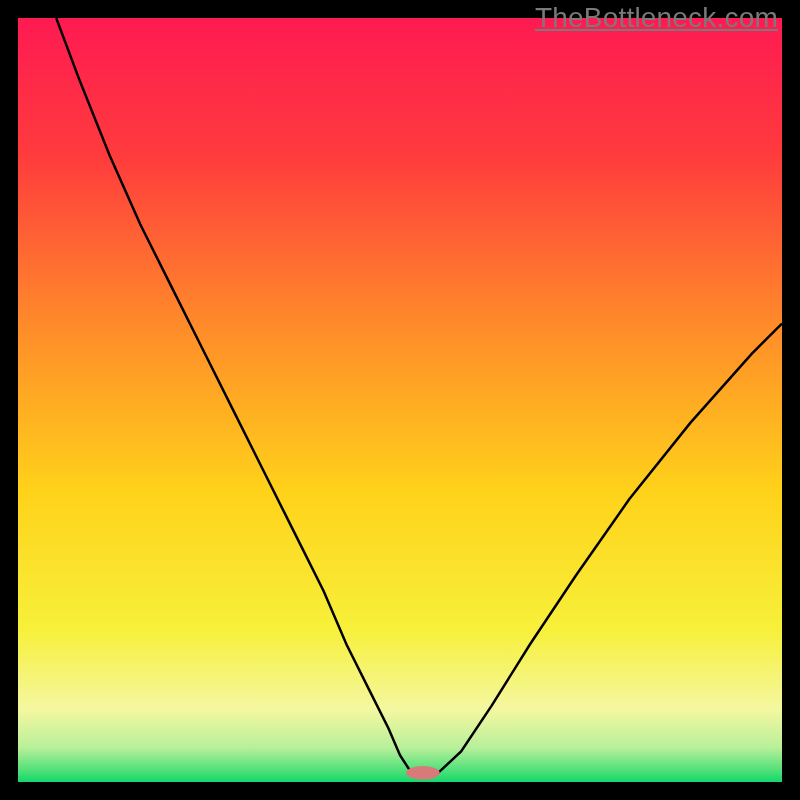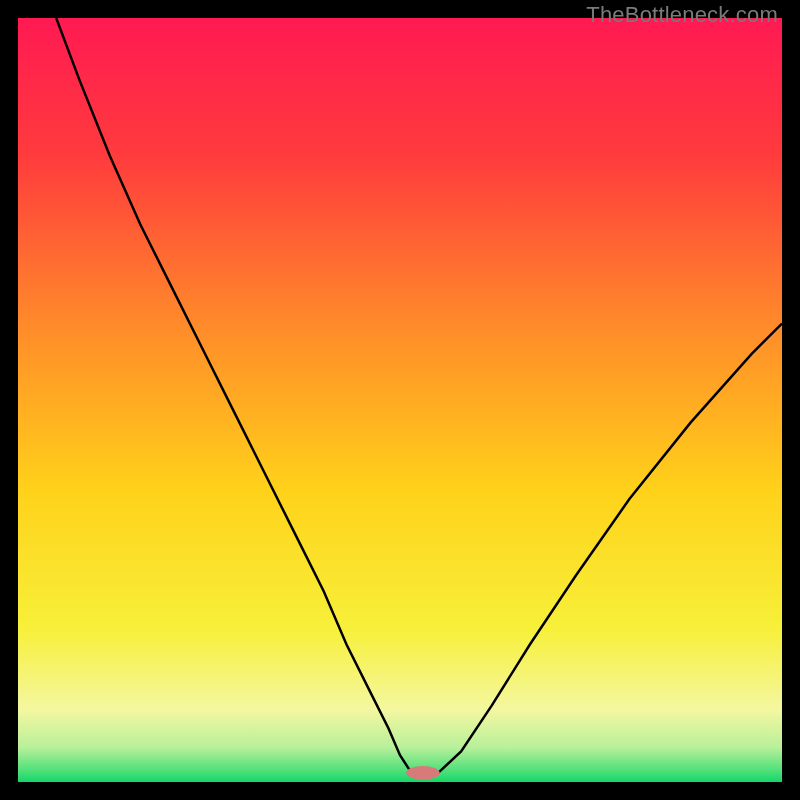--- a/index.html
+++ b/index.html
@@ -24,23 +24,24 @@
     left: 0;
     top: 0;
     width: 764px;
     height: 764px;
   }
   .watermark {
     position: absolute;
     top: 2px;
     right: 22px;
     color: #7a7a7a;
-    font-size: 22px;
+    font-size: 28px;
     font-weight: 500;
     letter-spacing: 0.2px;
+    text-decoration: underline;
   }
   svg { display: block; }
 </style>
 </head>
 <body>
 
 <div class="frame">
   <svg class="plot" viewBox="0 0 100 100" preserveAspectRatio="none">
     <defs>
       <linearGradient id="bg-grad" x1="0" y1="0" x2="0" y2="1">

